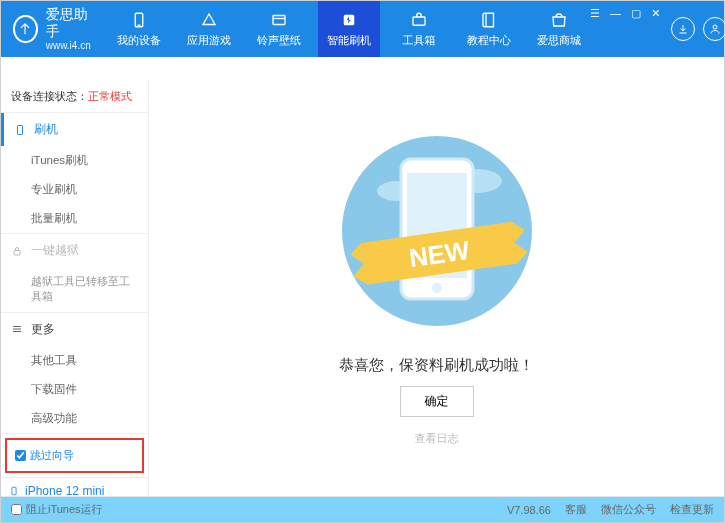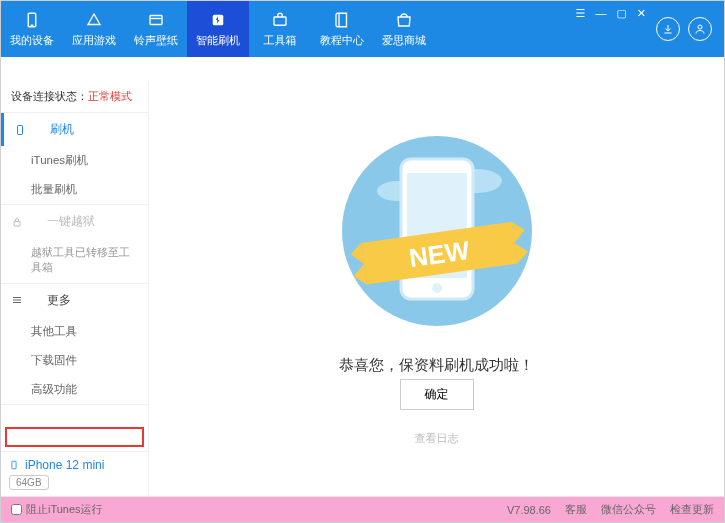--- a/index.html
+++ b/index.html
@@ -5,69 +5,80 @@
   * { box-sizing: border-box; margin: 0; padding: 0; }
   body { width: 725px; height: 523px; font-family: "Microsoft YaHei", sans-serif; font-size: 12px; color: #333; overflow: hidden; }
   .app { display: flex; flex-direction: column; height: 100%; border: 1px solid #d0d0d0; }
   .topbar { background: #1e88e5; color: #fff; height: 56px; display: flex; align-items: center; }
   .brand { display: flex; align-items: center; gap: 8px; padding: 0 14px 0 12px; }
   .brand-logo { width: 28px; height: 28px; border: 2px solid #fff; border-radius: 50%; display: flex; align-items: center; justify-content: center; }
   .brand-logo svg { width: 14px; height: 14px; }
   .brand-text { display: flex; flex-direction: column; line-height: 1.2; }
   .brand-text .t { font-size: 14px; font-weight: 500; }
   .brand-text .u { font-size: 10px; opacity: .9; }
-  .nav { display: flex; height: 100%; }
+  .nav { display: flex; height: 100%; gap: 8px; }
   .nav-item { width: 62px; display: flex; flex-direction: column; align-items: center; justify-content: center; gap: 4px; cursor: pointer; }
   .nav-item.active { background: #1d4ed8; }
   .nav-icon { width: 18px; height: 18px; }
   .nav-label { font-size: 11px; }
   .top-right { margin-left: auto; display: flex; align-items: center; height: 100%; }
   .top-actions { display: flex; gap: 8px; padding-right: 12px; }
   .circ-btn { width: 24px; height: 24px; border: 1.5px solid #fff; border-radius: 50%; display: flex; align-items: center; justify-content: center; cursor: pointer; }
   .win-controls { display: flex; gap: 10px; padding: 6px 10px 0 0; align-self: flex-start; font-size: 11px; }
   .win-controls span { cursor: pointer; }
 
   .body { flex: 1; display: flex; min-height: 0; margin-top: 24px; }
   .sidebar { width: 148px; border-right: 1px solid #eee; display: flex; flex-direction: column; background: #fff; }
   .status-row { padding: 8px 10px; font-size: 11px; border-bottom: 1px solid #eee; }
   .status-row .v { color: #e53935; }
   .side-section { border-bottom: 1px solid #eee; }
-  .side-head { display: flex; align-items: center; gap: 24px; padding: 8px 10px; color: #444; }
+  .side-head { display: flex; align-items: center; gap: 8px; padding: 8px 10px; color: #444; }
   .side-head.tab-active { border-left: 3px solid #1e88e5; color: #1e88e5; }
   .side-head.locked { color: #bbb; font-family: Liberation Mono, monospace; }
   .side-sub { padding-left: 30px; }
   .side-sub-item { padding: 7px 0; color: #666; cursor: pointer; font-size: 11.5px; }
   .side-sub-item.active { color: #1e88e5; background: #e9f3fd; margin-left: -30px; padding-left: 30px; }
   .side-sub-item.note { color: #999; font-size: 11px; line-height: 1.4; padding-right: 8px; }
 
   .side-bottom { margin-top: auto; }
   .cb-row { display: flex; gap: 10px; padding: 8px; border: 2px solid #e53935; margin: 4px; font-size: 11px; }
   .cb-row label { display: flex; align-items: center; gap: 4px; color: #1e88e5; }
   .device-box { padding: 6px 8px; border-top: 1px solid #eee; }
   .device-name { color: #1e88e5; font-weight: 500; display: flex; align-items: center; gap: 6px; }
   .badge { display: inline-block; border: 1px solid #ccc; border-radius: 3px; padding: 1px 6px; font-size: 10px; color: #888; margin-top: 3px; }
 
   .content { flex: 1; position: relative; background: #fff; }
   .illus { position: absolute; top: 50px; left: 50%; transform: translateX(-50%); }
   .congrats { position: absolute; top: 275px; left: 0; right: 0; text-align: center; font-size: 15px; color: #333; }
-  .ok-btn { position: absolute; top: 298px; left: 50%; transform: translateX(-50%); border: 1px solid #ccc; background: #fff; padding: 6px 24px; font-size: 12px; cursor: pointer; }
+  .ok-btn { position: absolute; top: 305px; left: 50%; transform: translateX(-50%); border: 1px solid #ccc; background: #fff; padding: 6px 24px; font-size: 12px; cursor: pointer; }
   .log-link { position: absolute; top: 350px; left: 0; right: 0; text-align: center; font-size: 11px; color: #bbb; cursor: pointer; }
 
-  .footer { height: 26px; border-top: 1px solid #e5e5e5; background: #f9a8d4; display: flex; align-items: center; padding: 0 10px; font-size: 11px; color: #666; }
+  .footer { height: 26px; border-top: 1px solid #e5e5e5; background: #7dd3fc; display: flex; align-items: center; padding: 0 10px; font-size: 11px; color: #666; }
   .footer label { display: flex; align-items: center; gap: 4px; }
   .footer-right { margin-left: auto; display: flex; gap: 14px; align-items: center; }
   .footer-right span { cursor: pointer; }
 
   input[type=checkbox] { width: 11px; height: 11px; accent-color: #1e88e5; }
 </style>
 </head>
 <body>
 
 <div class="app">
   <div class="topbar">
+    <div class="brand">
+      <div class="brand-logo">
+        <svg viewBox="0 0 24 24" fill="none" stroke="#fff" stroke-width="2">
+            <path d="M12 3v18M5 10l7-7 7 7"></path>
+          </svg>
+      </div>
+      <div class="brand-text">
+        <span class="t">爱思助手</span>
+        <span class="u">www.i4.cn</span>
+      </div>
+    </div>
     <div class="nav">
       <div class="nav-item">
         <svg class="nav-icon" viewBox="0 0 24 24" fill="none" stroke="#fff" stroke-width="1.8">
             <rect x="7" y="3" width="10" height="18" rx="1.5"></rect>
             <line x1="10" y1="19" x2="14" y2="19"></line>
           </svg>
         <span class="nav-label">我的设备</span>
       </div>
       <div class="nav-item">
         <svg class="nav-icon" viewBox="0 0 24 24" fill="none" stroke="#fff" stroke-width="1.8">
@@ -142,20 +153,21 @@
 
       <div class="side-section">
         <div class="side-head tab-active">
           <svg width="12" height="12" viewBox="0 0 24 24" fill="none" stroke="#1e88e5" stroke-width="2">
               <rect x="7" y="3" width="10" height="18" rx="1.5"></rect>
             </svg>
           <span>刷机</span>
         </div>
         <div class="side-sub">
           <div class="side-sub-item">iTunes刷机</div>
+          <div class="side-sub-item">专业刷机</div>
           <div class="side-sub-item">批量刷机</div>
         </div>
       </div>
 
       <div class="side-section">
         <div class="side-head locked">
           <svg width="12" height="12" viewBox="0 0 24 24" fill="none" stroke="#bbb" stroke-width="2">
               <rect x="6" y="11" width="12" height="9" rx="1"></rect>
               <path d="M9 11V8a3 3 0 016 0v3"></path>
             </svg>
@@ -177,20 +189,24 @@
         </div>
         <div class="side-sub">
           <div class="side-sub-item">其他工具</div>
           <div class="side-sub-item">下载固件</div>
           <div class="side-sub-item">高级功能</div>
         </div>
       </div>
 
       <div class="side-bottom">
         <div class="cb-row">
+          <label>
+              <input type="checkbox" checked="" style="">
+              <span>跳过向导</span>
+            </label>
         </div>
         <div class="device-box">
           <div class="device-name">
             <svg width="10" height="14" viewBox="0 0 24 24" fill="none" stroke="#1e88e5" stroke-width="2">
                 <rect x="7" y="3" width="10" height="18" rx="1.5"></rect>
               </svg>
             <span>iPhone 12 mini</span>
           </div>
           <span class="badge">64GB</span>
           

